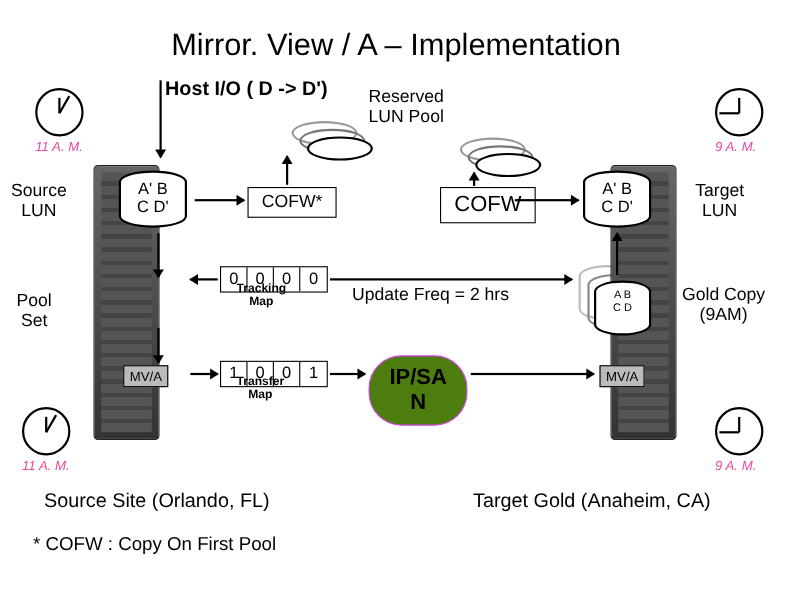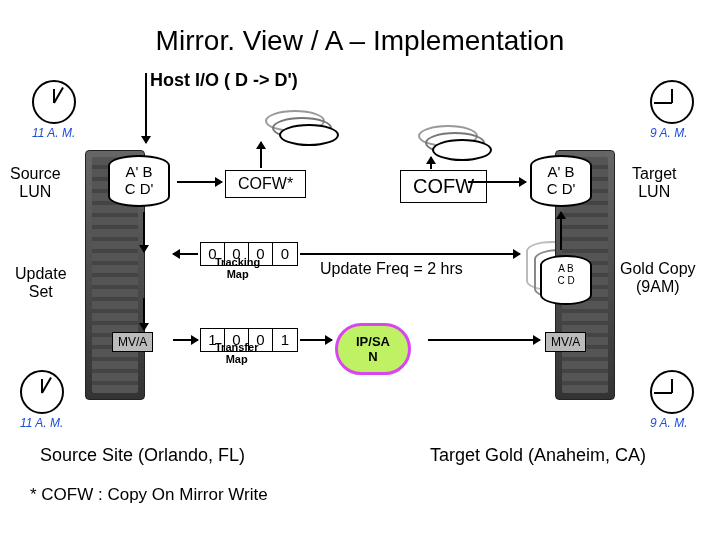--- a/index.html
+++ b/index.html
@@ -32,21 +32,21 @@
     position: absolute;
   }
   .clock::before, .clock::after {
     content: "";
     position: absolute;
     background: #000;
     left: 50%; top: 50%;
     transform-origin: left center;
   }
   .hand { position:absolute;left:50%;top:50%;background:#000;transform-origin:left center;height:2px;}
-  .clock-label { font-size: 12px; color: #1d4ed8; font-style: italic; text-align:center; }
+  .clock-label { font-size: 12px; color: #ec4899; font-style: italic; text-align:center; }
   .rack {
     width: 60px; height: 250px;
     background: linear-gradient(#666,#333);
     border-radius: 4px;
     border: 1px solid #222;
     position: absolute;
   }
   .rack::before {
     content:"";
     position:absolute;
@@ -95,26 +95,26 @@
   }
   .bits span:last-child { border-right:none;}
   .maplabel { font-size:11px; font-weight:bold; text-align:center;margin-top:46px; }
   .mv-box {
     border:1px solid #000;
     background:#bbb;
     font-size:12px;
     padding:2px 5px;
   }
   .cloud {
-    background:#bef264;
-    border:3px solid #d946ef;
+    background:#4d7c0f;
+    border:1px solid #d946ef;
     border-radius:30px;
     padding:8px 18px;
     text-align:center;
-    font-size:13px;
+    font-size:20px;
     font-weight:bold;
   }
   .lbl { font-size:16px; text-align:center; }
   .arrow {
     position:absolute;
     background:#000;
     height:2px;
   }
   .arrow::after {
     content:"";
@@ -178,20 +178,22 @@
   </div>
 
   <div class="abs" style="left:650px;top:300px;">
     <div class="clock">
       <div class="hand" style="width:14px;transform:rotate(-90deg);"></div>
       <div class="hand" style="width:18px;transform:rotate(180deg);"></div>
     </div>
     <div class="clock-label" style="margin-top:46px;">9 A. M.</div>
   </div>
 
+  <div class="abs lbl" style="left:335px;top:10px;white-space:pre-line;">Reserved
+LUN Pool</div>
   <div class="abs" style="left:265px;top:40px;width:60px;height:22px;border:2px solid #999;border-radius:50%;"></div>
   <div class="abs" style="left:272px;top:47px;width:60px;height:22px;border:2px solid #777;border-radius:50%;"></div>
   <div class="abs" style="left:279px;top:54px;width:60px;height:22px;border:2px solid #000;border-radius:50%;background:#fff;"></div>
   <div class="abs" style="left:418px;top:55px;width:60px;height:22px;border:2px solid #999;border-radius:50%;"></div>
   <div class="abs" style="left:425px;top:62px;width:60px;height:22px;border:2px solid #777;border-radius:50%;"></div>
   <div class="abs" style="left:432px;top:69px;width:60px;height:22px;border:2px solid #000;border-radius:50%;background:#fff;"></div>
 
   <div class="rack" style="left:85px;top:80px;"></div>
   <div class="rack" style="left:555px;top:80px;"></div>
 
@@ -219,21 +221,21 @@
 Map</div>
   <div class="abs bits" style="left:200px;top:172px;">
     <span>0</span>
     <span>0</span>
     <span>0</span>
     <span>0</span>
   </div>
   <div class="arrow left" style="left:173px;top:183px;width:25px;"></div>
   <div class="varrow" style="left:143px;top:142px;height:40px;"></div>
 
-  <div class="abs lbl" style="left:15px;top:195px;white-space:pre-line;">Update
+  <div class="abs lbl" style="left:15px;top:195px;white-space:pre-line;">Pool
 Set</div>
 
   <div class="abs lbl" style="left:320px;top:190px;">Update Freq = 2 hrs</div>
   <div class="arrow" style="left:300px;top:183px;width:220px;"></div>
 
   <div class="abs lbl" style="left:620px;top:190px;white-space:pre-line;">Gold Copy
 (9AM)</div>
   <div class="cyl shadow shadow2" style="left:540px;top:185px;width:52px;height:50px;font-size:10px;white-space:pre-line;">A B
 C D</div>
   <div class="varrow" style="left:560px;top:142px;height:38px;transform:rotate(180deg);"></div>
@@ -253,15 +255,15 @@
   <div class="varrow" style="left:143px;top:228px;height:32px;"></div>
 
   <div class="abs cloud" style="left:335px;top:253px;white-space:pre-line;">IP/SA
 N</div>
   <div class="arrow" style="left:300px;top:269px;width:32px;"></div>
   <div class="arrow" style="left:428px;top:269px;width:112px;"></div>
 
   <div class="abs" style="left:40px;top:375px;font-size:18px;">Source Site (Orlando, FL)</div>
   <div class="abs" style="left:430px;top:375px;font-size:18px;">Target Gold (Anaheim, CA)</div>
 
-  <div class="abs" style="left:30px;top:415px;font-size:17px;">* COFW : Copy On Mirror Write</div>
+  <div class="abs" style="left:30px;top:415px;font-size:17px;">* COFW : Copy On First Pool</div>
 
 </div>
 
 </body></html>

